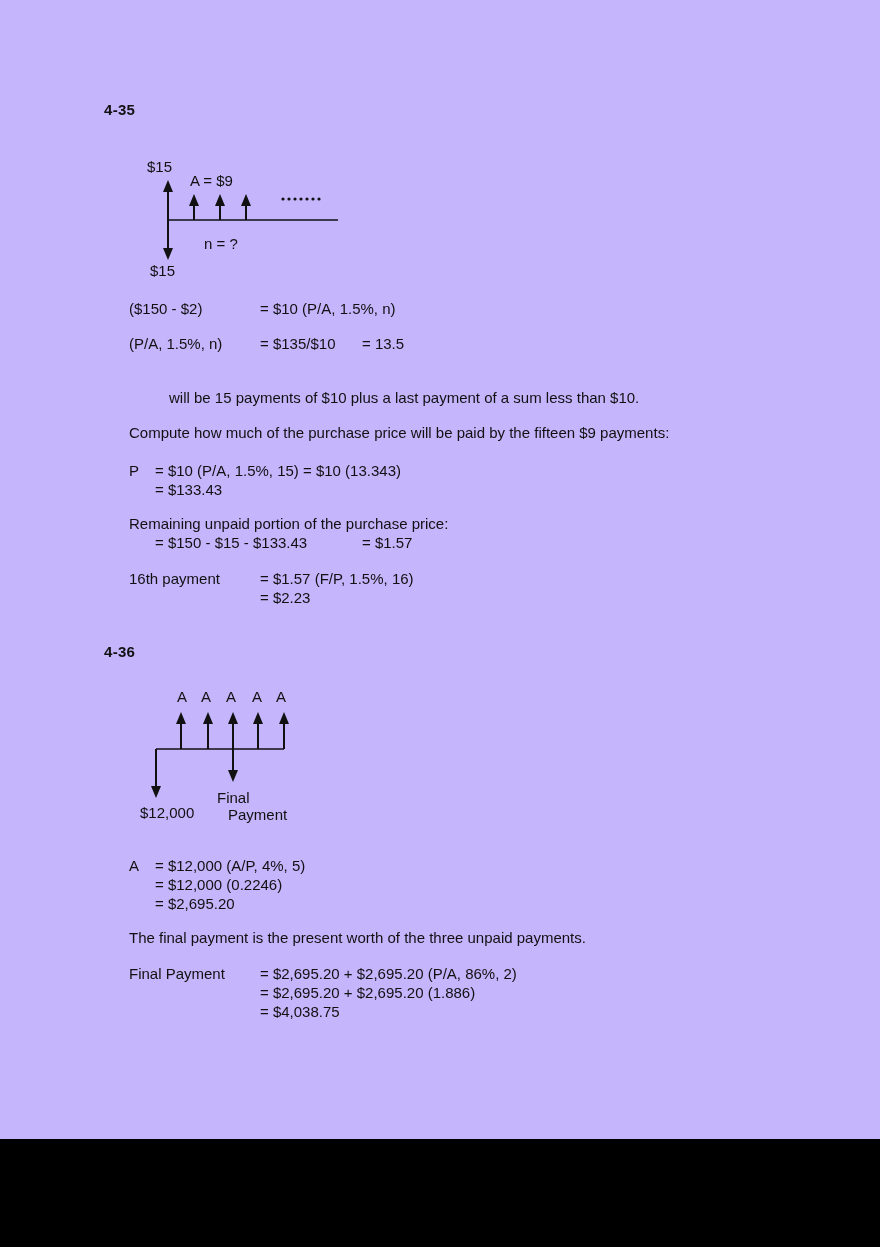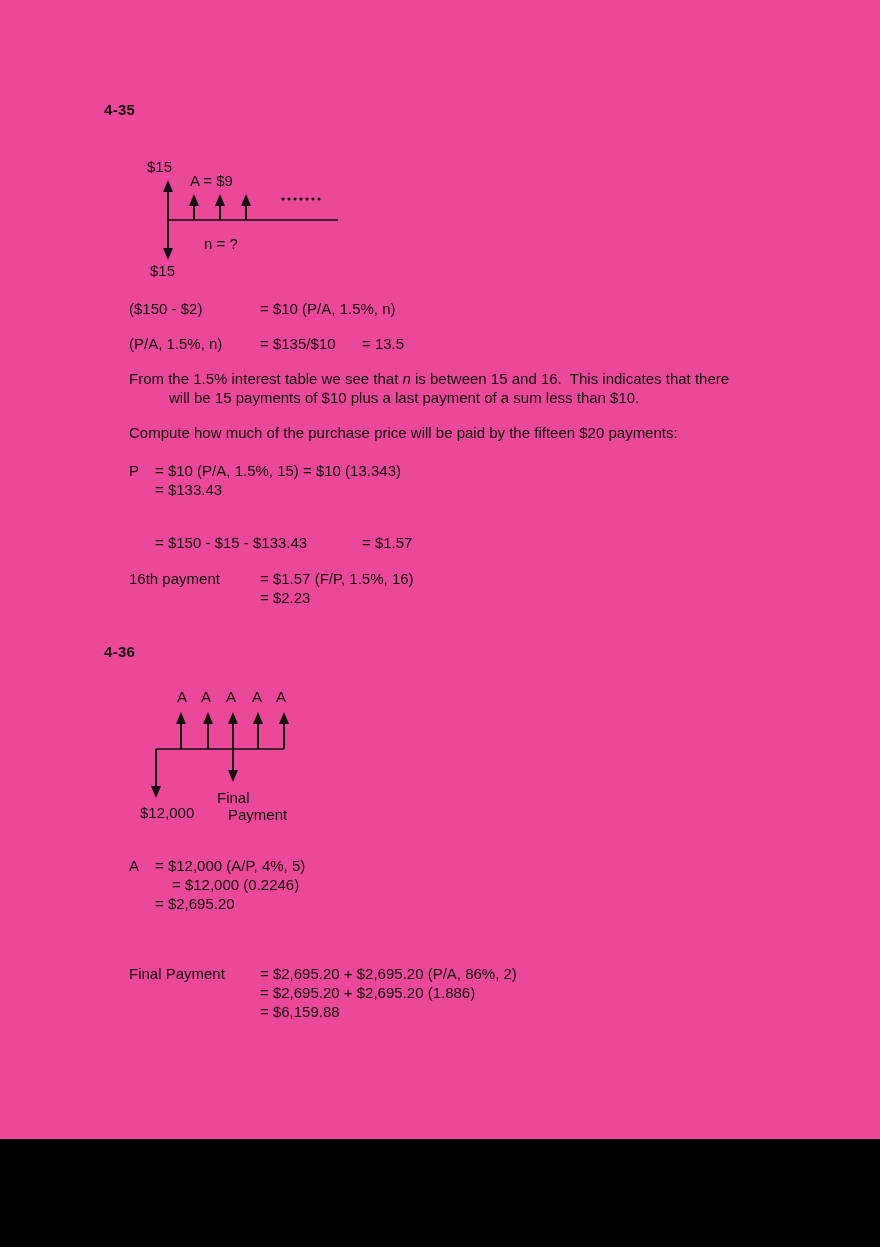--- a/index.html
+++ b/index.html
@@ -1,20 +1,20 @@
 <!DOCTYPE html>
 <html><head>
 <meta charset="utf-8">
 <style>
   html,body { margin:0; padding:0; background:#ffffff; }
   .page {
     position: relative;
     width: 880px;
     height: 1247px;
-    background: #ec4899;
+    background: #c4b5fd;
     font-family: "Liberation Sans", "DejaVu Sans", sans-serif;
     color: #111111;
     overflow: hidden;
   }
   .line {
     position: absolute;
     font-size: 15px;
     line-height: 15px;
     white-space: pre;
     color: #111111;
@@ -67,29 +67,29 @@
   <span class="line" style="left:204px; top:236px;">n = ?</span>
   <span class="line" style="left:150px; top:263px;">$15</span>
 
   <span class="line" style="left:129px; top:301px;">($150 - $2)</span>
   <span class="line" style="left:260px; top:301px;">= $10 (P/A, 1.5%, n)</span>
 
   <span class="line" style="left:129px; top:336px;">(P/A, 1.5%, n)</span>
   <span class="line" style="left:260px; top:336px;">= $135/$10</span>
   <span class="line" style="left:362px; top:336px;">= 13.5</span>
 
-  <span class="line" style="left:129px; top:371px;"><span>From the 1.5% interest table we see that </span><span class="italic-n">n</span><span> is between 15 and 16.  This indicates that there</span></span>
   <span class="line" style="left:129px; top:390px;margin-left:40px;">will be 15 payments of $10 plus a last payment of a sum less than $10.</span>
 
-  <span class="line" style="left:129px; top:425px;">Compute how much of the purchase price will be paid by the fifteen $20 payments:</span>
+  <span class="line" style="left:129px; top:425px;">Compute how much of the purchase price will be paid by the fifteen $9 payments:</span>
 
   <span class="line" style="left:129px; top:463px;">P</span>
   <span class="line" style="left:155px; top:463px;">= $10 (P/A, 1.5%, 15) = $10 (13.343)</span>
   <span class="line" style="left:155px; top:482px;text-align:right;">= $133.43</span>
 
+  <span class="line" style="left:129px; top:516px;">Remaining unpaid portion of the purchase price:</span>
   <span class="line" style="left:155px; top:535px;">= $150 - $15 - $133.43</span>
   <span class="line" style="left:362px; top:535px;">= $1.57</span>
 
   <span class="line" style="left:129px; top:571px;text-align:center;">16th payment</span>
   <span class="line" style="left:260px; top:571px;">= $1.57 (F/P, 1.5%, 16)</span>
   <span class="line" style="left:260px; top:590px;">= $2.23</span>
 
   <span class="line heading" style="left:104px; top:644px;">4-36</span>
 
   <svg class="diagram-svg" style="left:140px; top:700px;" width="170" height="110" viewBox="0 0 170 110">
@@ -115,24 +115,25 @@
   <span class="line center-x" style="left:206px; top:689px;">A</span>
   <span class="line center-x" style="left:231px; top:689px;">A</span>
   <span class="line center-x" style="left:257px; top:689px;">A</span>
   <span class="line center-x" style="left:281px; top:689px;">A</span>
   <span class="line" style="left:140px; top:805px;">$12,000</span>
   <span class="line" style="left:217px; top:790px;">Final</span>
   <span class="line" style="left:228px; top:807px;">Payment</span>
 
   <span class="line" style="left:129px; top:858px;">A</span>
   <span class="line" style="left:155px; top:858px;">= $12,000 (A/P, 4%, 5)</span>
-  <span class="line" style="left:155px; top:877px;margin-left:17px;">= $12,000 (0.2246)</span>
+  <span class="line" style="left:155px; top:877px;">= $12,000 (0.2246)</span>
   <span class="line" style="left:155px; top:896px;">= $2,695.20</span>
 
+  <span class="line" style="left:129px; top:930px;">The final payment is the present worth of the three unpaid payments.</span>
 
   <span class="line" style="left:129px; top:966px;">Final Payment</span>
   <span class="line" style="left:260px; top:966px;">= $2,695.20 + $2,695.20 (P/A, 86%, 2)</span>
   <span class="line" style="left:260px; top:985px;">= $2,695.20 + $2,695.20 (1.886)</span>
-  <span class="line" style="left:260px; top:1004px;">= $6,159.88</span>
+  <span class="line" style="left:260px; top:1004px;">= $4,038.75</span>
 
   <div class="footer-bar"></div>
 
 </div>
 
 </body></html>

